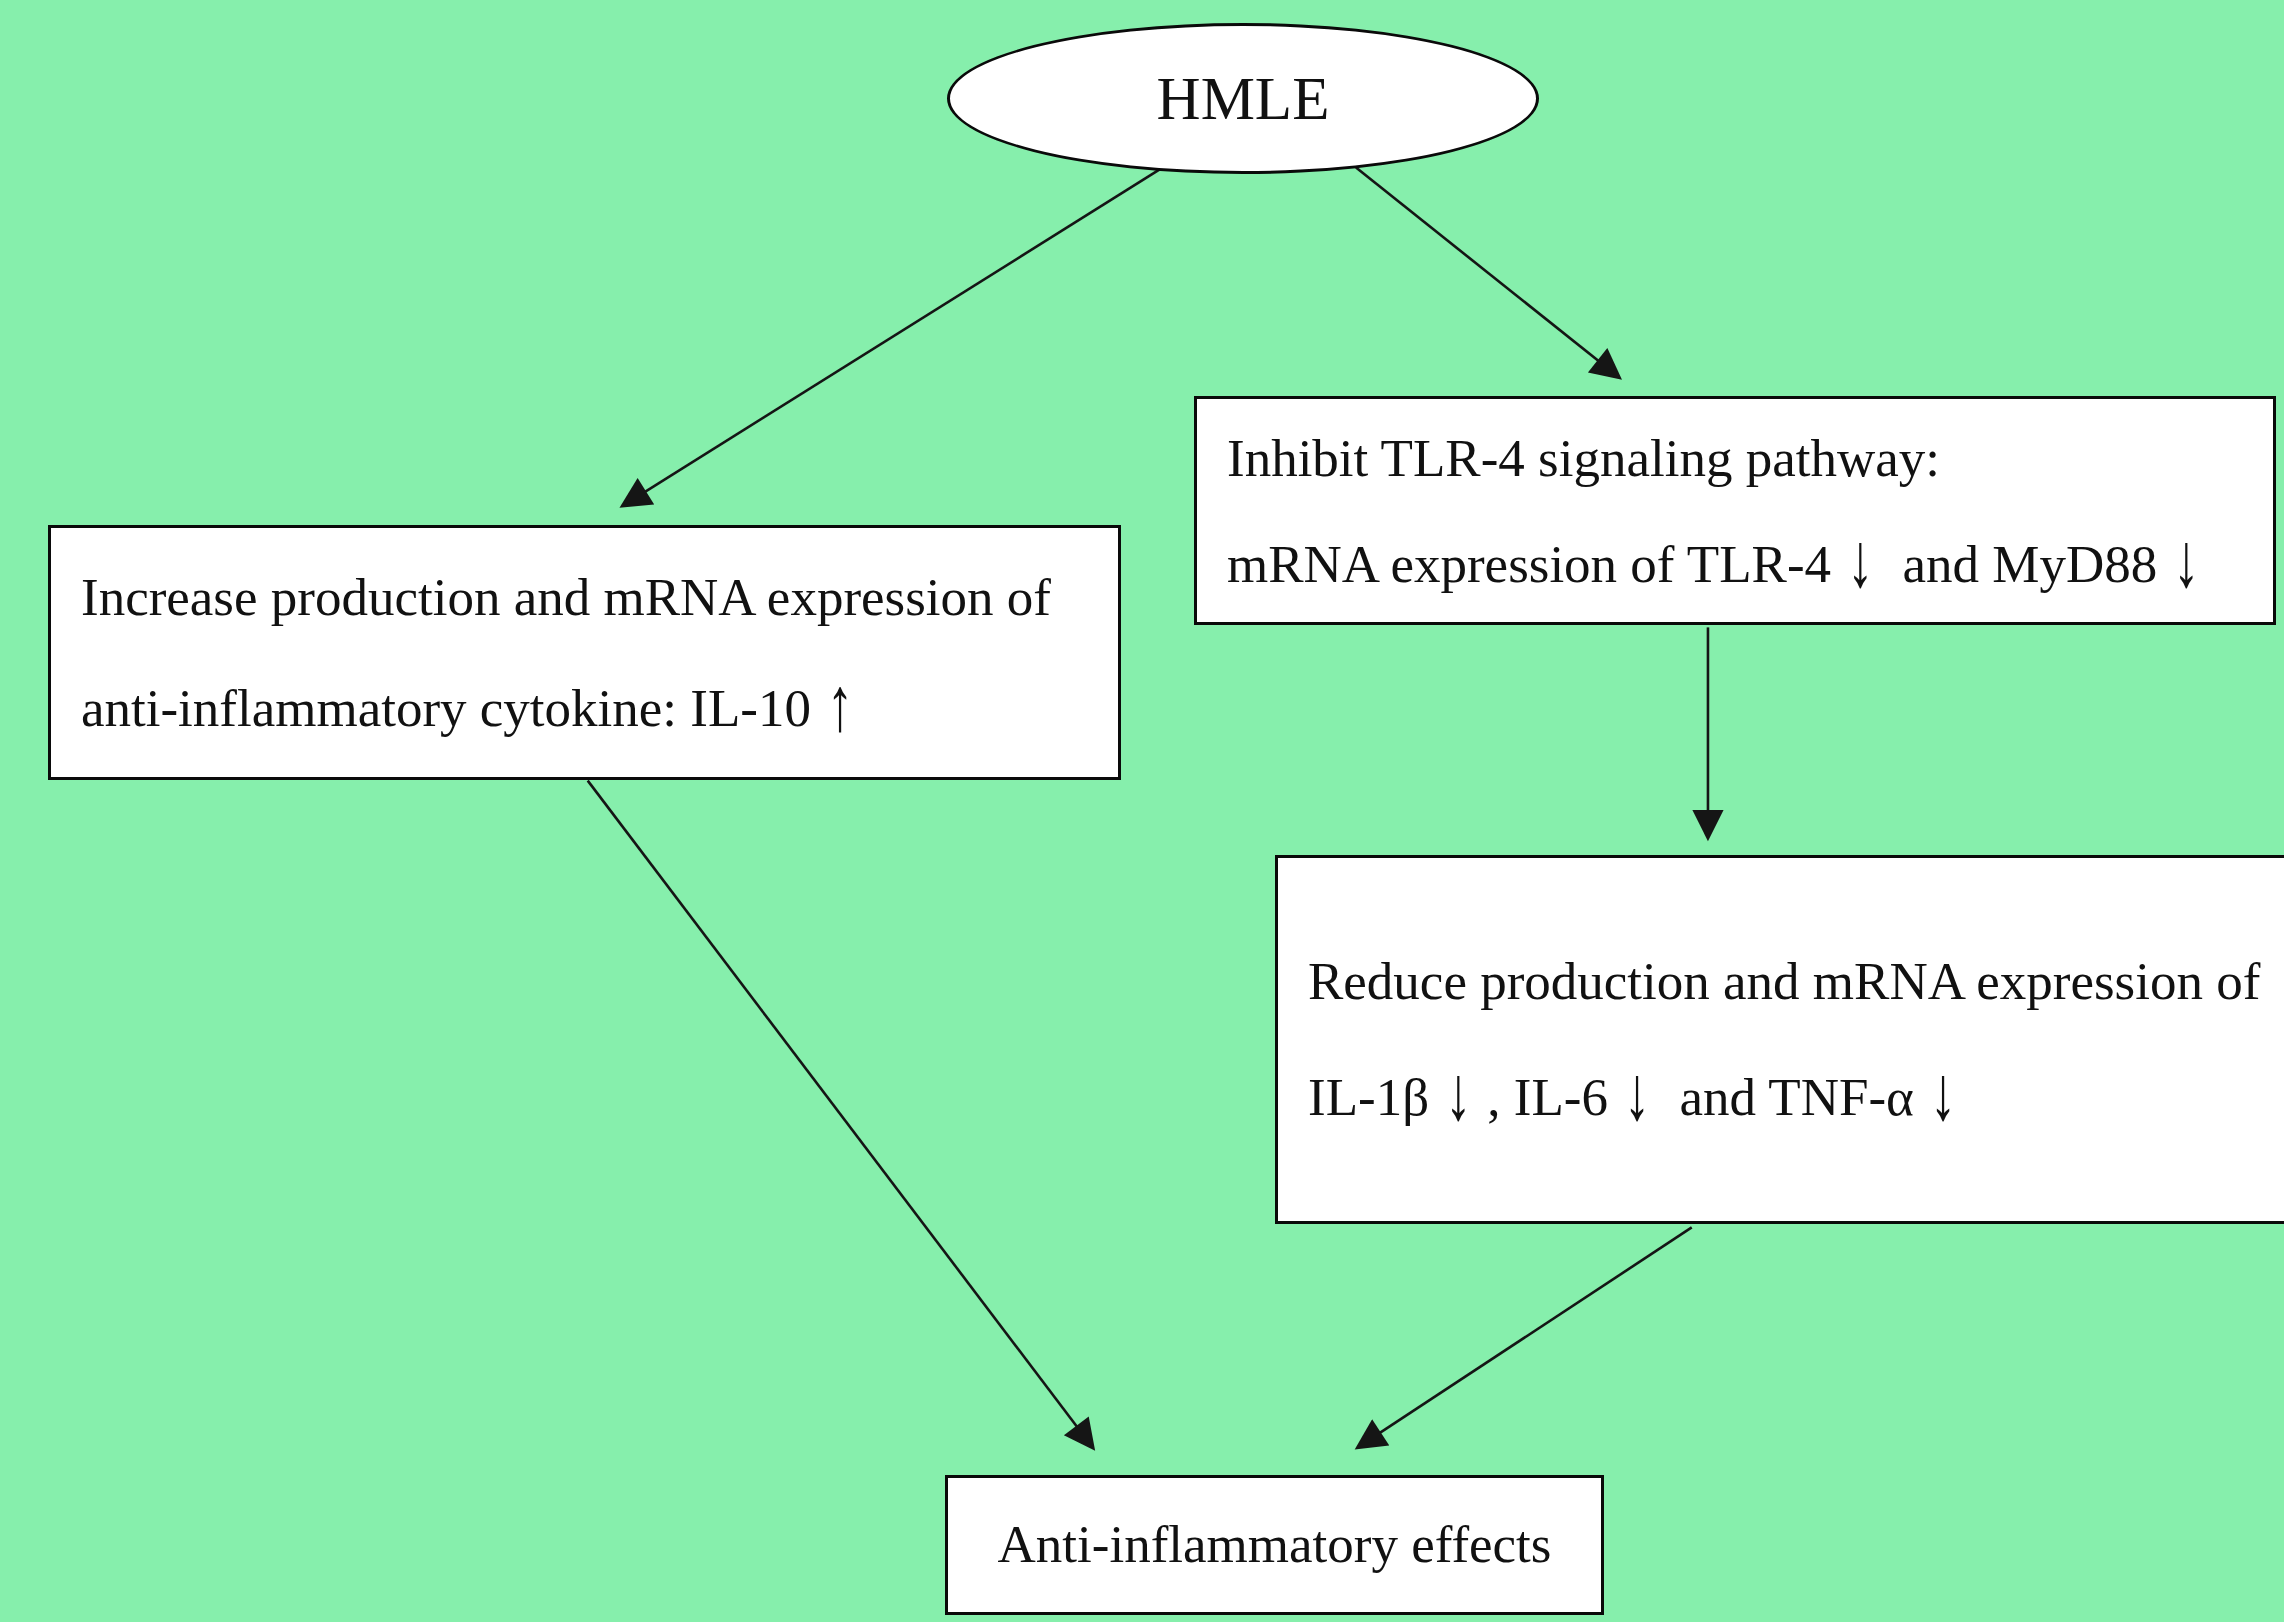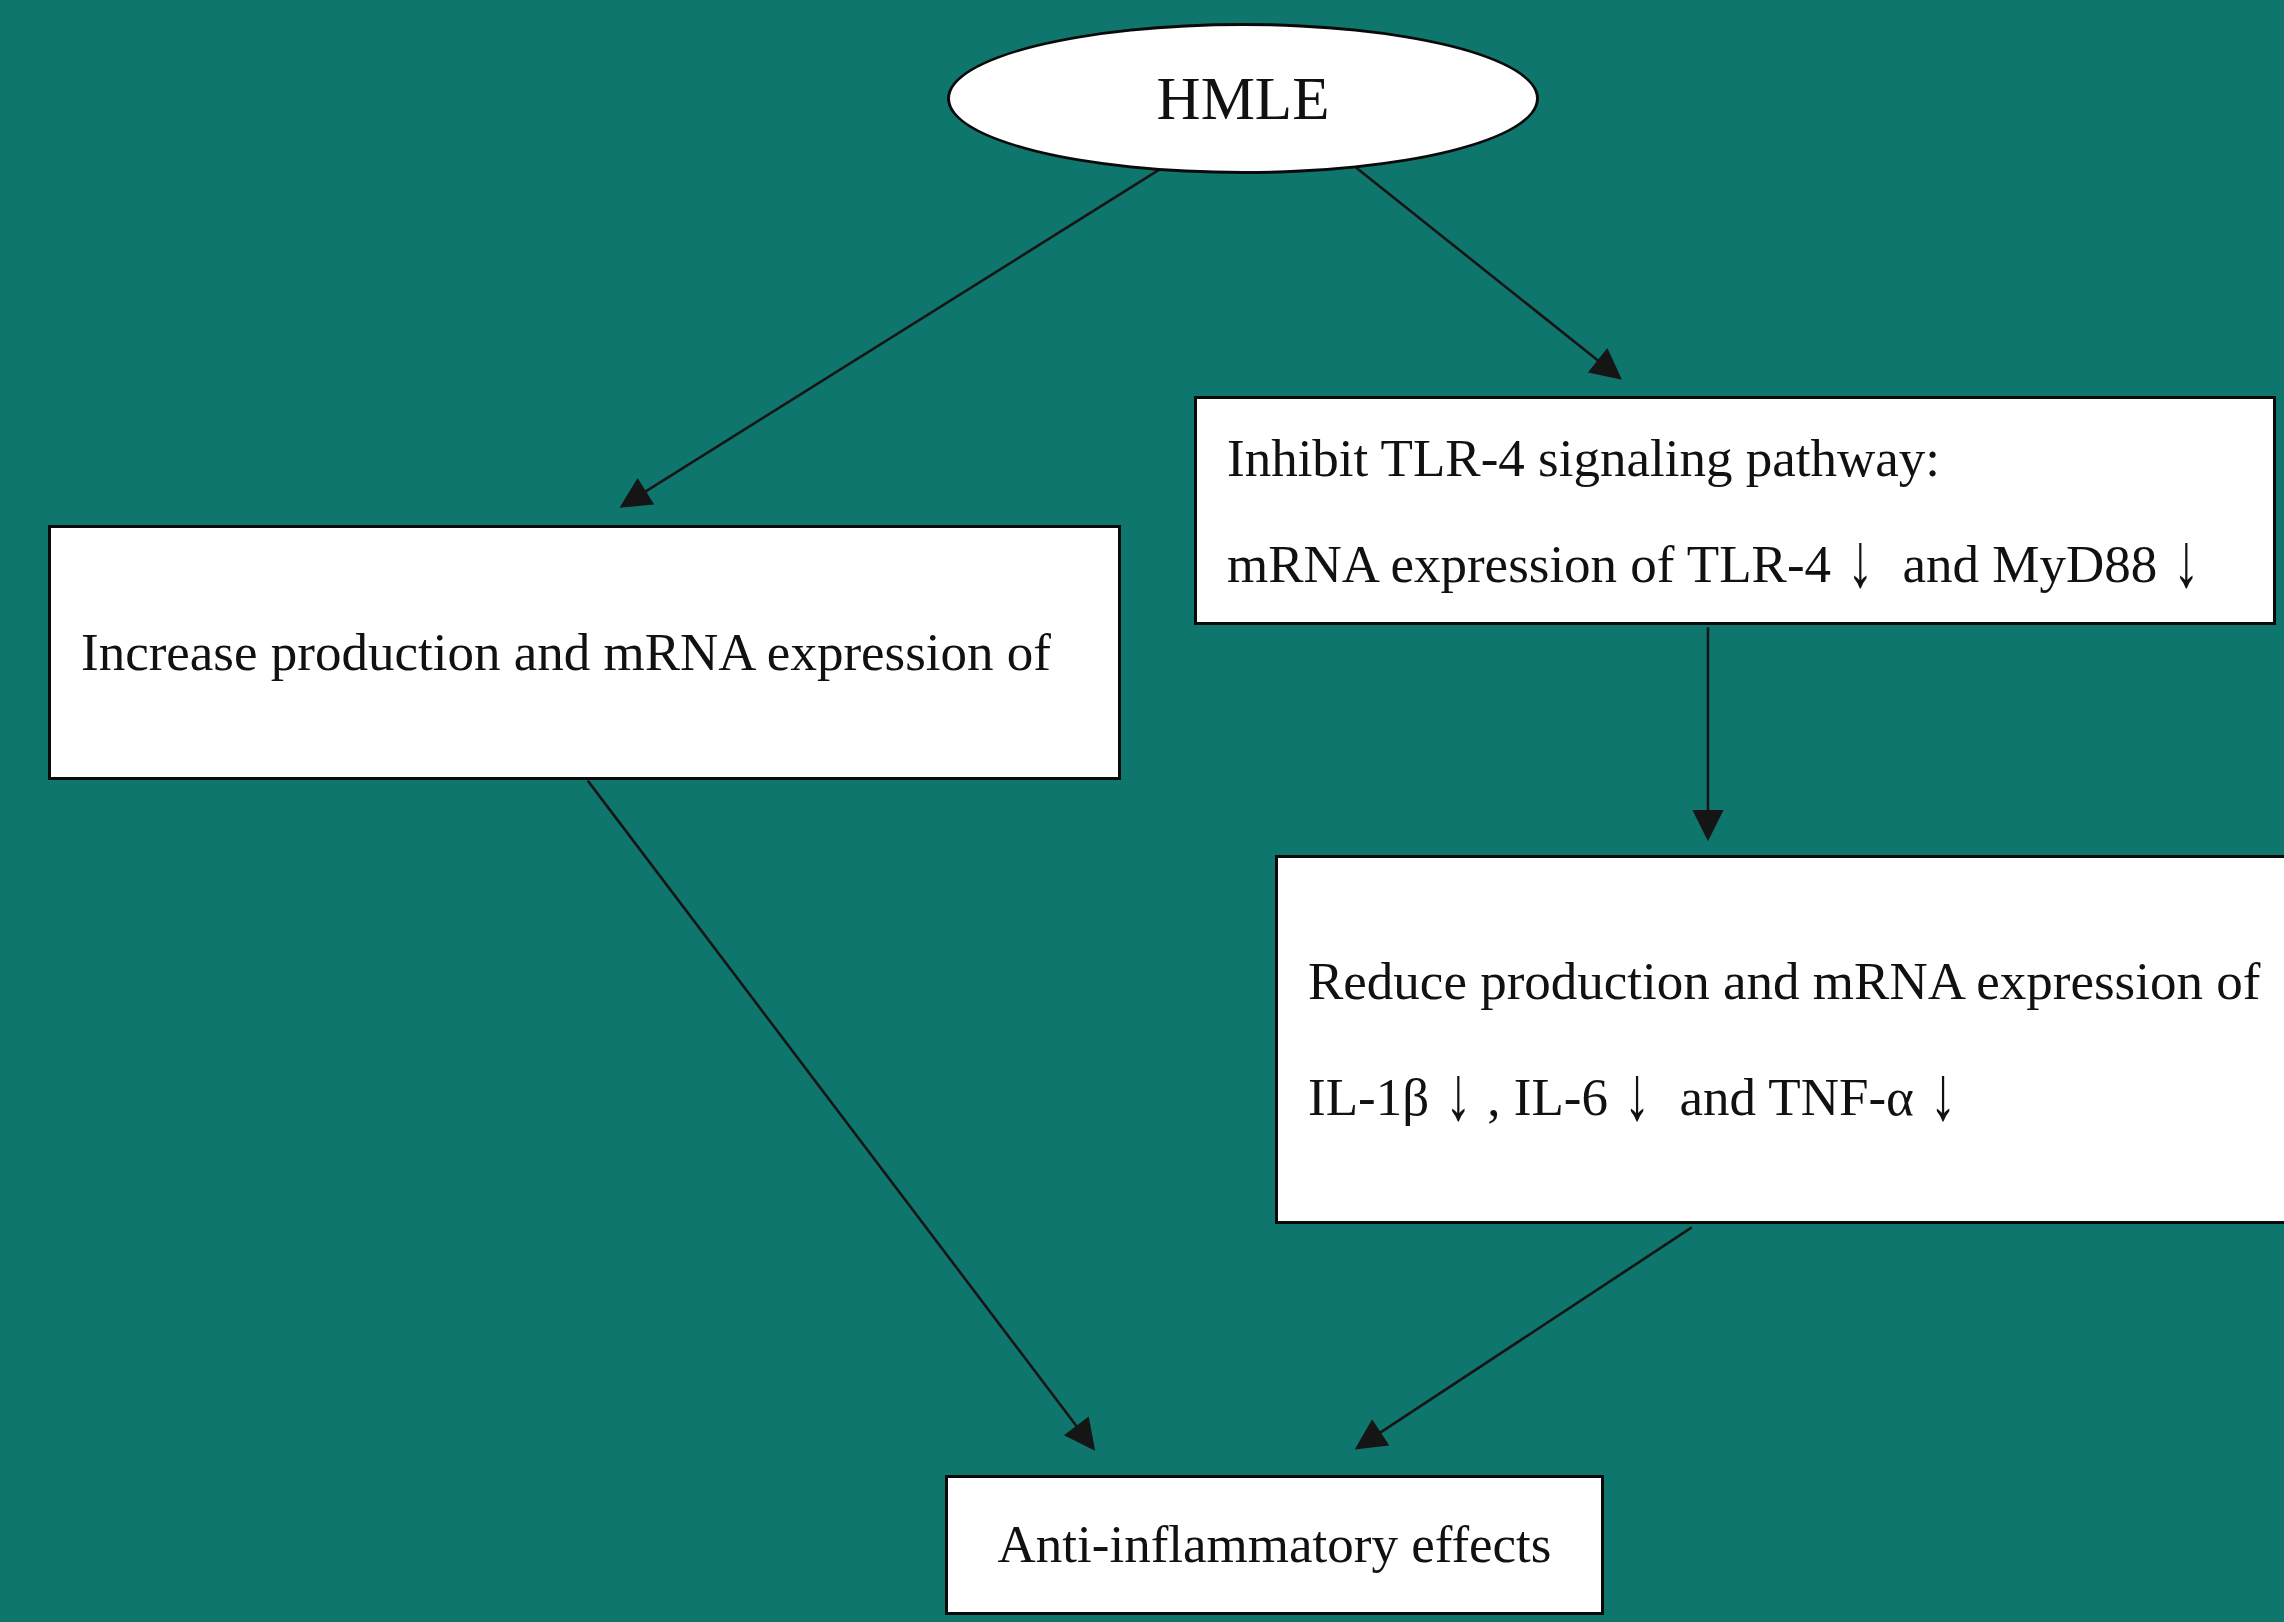--- a/index.html
+++ b/index.html
@@ -1,20 +1,20 @@
 <!DOCTYPE html>
 <html style="font-size:10.4px"><head>
 <meta charset="utf-8">
 <style>
   html, body { margin: 0; padding: 0; background: #ffffff; }
   .canvas {
     position: relative;
     width: 2284px;
     height: 1623px;
-    background: #0f766e;
+    background: #86efac;
     font-family: "Liberation Serif", "DejaVu Serif", serif;
     color: #111111;
     overflow: hidden;
   }
   .connectors {
     position: absolute;
     left: 0; top: 0;
     width: 2284px; height: 1623px;
   }
   .connectors line { stroke: #151515; stroke-width: 4; }
@@ -71,20 +71,21 @@
     <line x1="905" y1="1202" x2="1682" y2="2228" marker-end="url(#arrowhead)"></line>
     <line x1="2605" y1="1890" x2="2092" y2="2228" marker-end="url(#arrowhead)"></line>
   </svg>
 
   <div class="node ellipse" id="node-hmle">
     <span>HMLE</span>
   </div>
 
   <div class="node box" id="box-il10">
     <div class="line">Increase production and mRNA expression of</div>
+    <div class="line">anti-inflammatory cytokine: IL-10 <span class="glyph-arrow">↑</span></div>
   </div>
 
   <div class="node box" id="box-tlr4">
     <div class="line">Inhibit TLR-4 signaling pathway:</div>
     <div class="line">mRNA expression of TLR-4 <span class="glyph-arrow">↓</span> &nbsp;and MyD88 <span class="glyph-arrow">↓</span></div>
   </div>
 
   <div class="node box" id="box-cytokines">
     <div class="line">Reduce production and mRNA expression of</div>
     <div class="line">IL-1β <span class="glyph-arrow">↓</span> , IL-6 <span class="glyph-arrow">↓</span> &nbsp;and TNF-α <span class="glyph-arrow">↓</span></div>

